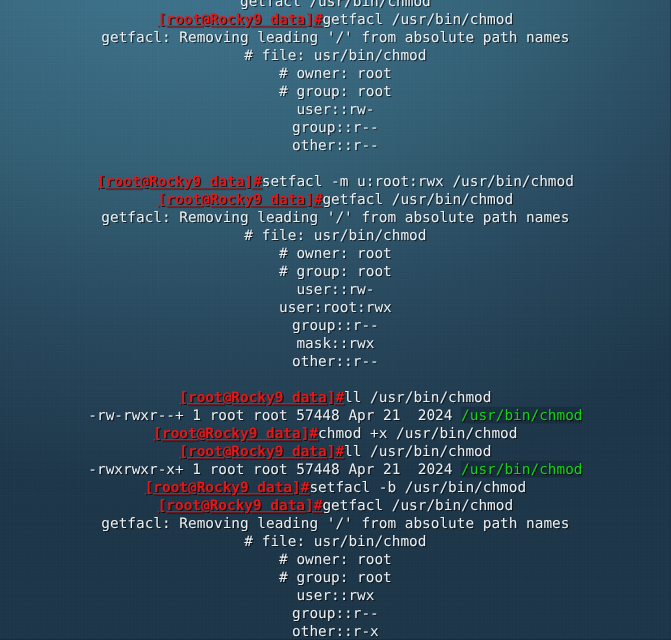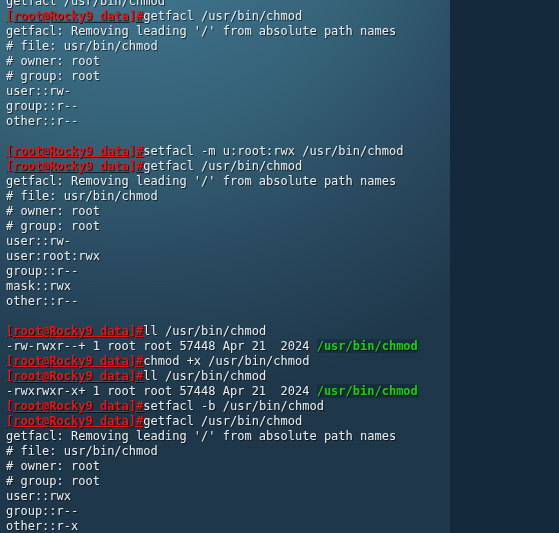--- a/index.html
+++ b/index.html
@@ -2,29 +2,30 @@
 <html><head>
 <meta charset="utf-8">
 <style>
   html, body {
     margin: 0;
     padding: 0;
     background: #14293c;
   }
   #terminal {
     position: relative;
-    width: 450px;
+    width: 559px;
     height: 533px;
     overflow: hidden;
     background:
       radial-gradient(ellipse 120% 95% at 28% -18%, #437a95 0%, #3c7089 22%, #336075 48%, #28495f 72%, #1d3649 100%);
     font-family: "DejaVu Sans Mono", "Liberation Mono", monospace;
     font-size: 12px;
     line-height: 15px;
     letter-spacing: 0px;
+    text-align: center;
   }
   #noise {
     position: absolute;
     inset: 0;
     pointer-events: none;
     opacity: 0.40;
     background-image:
       repeating-linear-gradient(0deg, rgba(255,255,255,0.030) 0px, rgba(0,0,0,0.030) 1px, rgba(255,255,255,0.018) 2px, rgba(0,0,0,0.022) 3px),
       repeating-linear-gradient(90deg, rgba(255,255,255,0.026) 0px, rgba(0,0,0,0.026) 1px, rgba(255,255,255,0.014) 2px, rgba(0,0,0,0.020) 3px);
   }
@@ -48,21 +49,21 @@
     color: #ea1414;
     font-weight: bold;
     text-shadow: 1px 1px 0 rgba(0,0,0,0.70);
     text-decoration: underline;
   }
   .c-default {
     color: #eef2f5;
   }
   .c-green {
     color: #12d612;
-    font-weight: bold;
+    font-weight: normal;
     background: rgba(10,28,42,0.34);
     text-shadow: 1px 1px 0 rgba(0,0,0,0.72);
   }
 </style>
 </head>
 <body>
 
 <div id="terminal">
   <div id="screen"><div class="line"><span class="seg c-default">getfacl /usr/bin/chmod</span></div><div class="line"><span class="seg c-prompt">[root@Rocky9 data]#</span><span class="seg c-default">getfacl /usr/bin/chmod</span></div><div class="line"><span class="seg c-default">getfacl: Removing leading '/' from absolute path names</span></div><div class="line"><span class="seg c-default"># file: usr/bin/chmod</span></div><div class="line"><span class="seg c-default"># owner: root</span></div><div class="line"><span class="seg c-default"># group: root</span></div><div class="line"><span class="seg c-default">user::rw-</span></div><div class="line"><span class="seg c-default">group::r--</span></div><div class="line"><span class="seg c-default">other::r--</span></div><div class="line blank"><span class="seg c-default"></span></div><div class="line"><span class="seg c-prompt">[root@Rocky9 data]#</span><span class="seg c-default">setfacl -m u:root:rwx /usr/bin/chmod</span></div><div class="line"><span class="seg c-prompt">[root@Rocky9 data]#</span><span class="seg c-default">getfacl /usr/bin/chmod</span></div><div class="line"><span class="seg c-default">getfacl: Removing leading '/' from absolute path names</span></div><div class="line"><span class="seg c-default"># file: usr/bin/chmod</span></div><div class="line"><span class="seg c-default"># owner: root</span></div><div class="line"><span class="seg c-default"># group: root</span></div><div class="line"><span class="seg c-default">user::rw-</span></div><div class="line"><span class="seg c-default">user:root:rwx</span></div><div class="line"><span class="seg c-default">group::r--</span></div><div class="line"><span class="seg c-default">mask::rwx</span></div><div class="line"><span class="seg c-default">other::r--</span></div><div class="line blank"><span class="seg c-default"></span></div><div class="line"><span class="seg c-prompt">[root@Rocky9 data]#</span><span class="seg c-default">ll /usr/bin/chmod</span></div><div class="line"><span class="seg c-default">-rw-rwxr--+ 1 root root 57448 Apr 21  2024 </span><span class="seg c-green">/usr/bin/chmod</span></div><div class="line"><span class="seg c-prompt">[root@Rocky9 data]#</span><span class="seg c-default">chmod +x /usr/bin/chmod</span></div><div class="line"><span class="seg c-prompt">[root@Rocky9 data]#</span><span class="seg c-default">ll /usr/bin/chmod</span></div><div class="line"><span class="seg c-default">-rwxrwxr-x+ 1 root root 57448 Apr 21  2024 </span><span class="seg c-green">/usr/bin/chmod</span></div><div class="line"><span class="seg c-prompt">[root@Rocky9 data]#</span><span class="seg c-default">setfacl -b /usr/bin/chmod</span></div><div class="line"><span class="seg c-prompt">[root@Rocky9 data]#</span><span class="seg c-default">getfacl /usr/bin/chmod</span></div><div class="line"><span class="seg c-default">getfacl: Removing leading '/' from absolute path names</span></div><div class="line"><span class="seg c-default"># file: usr/bin/chmod</span></div><div class="line"><span class="seg c-default"># owner: root</span></div><div class="line"><span class="seg c-default"># group: root</span></div><div class="line"><span class="seg c-default">user::rwx</span></div><div class="line"><span class="seg c-default">group::r--</span></div><div class="line"><span class="seg c-default">other::r-x</span></div></div>
   <div id="noise"></div>

